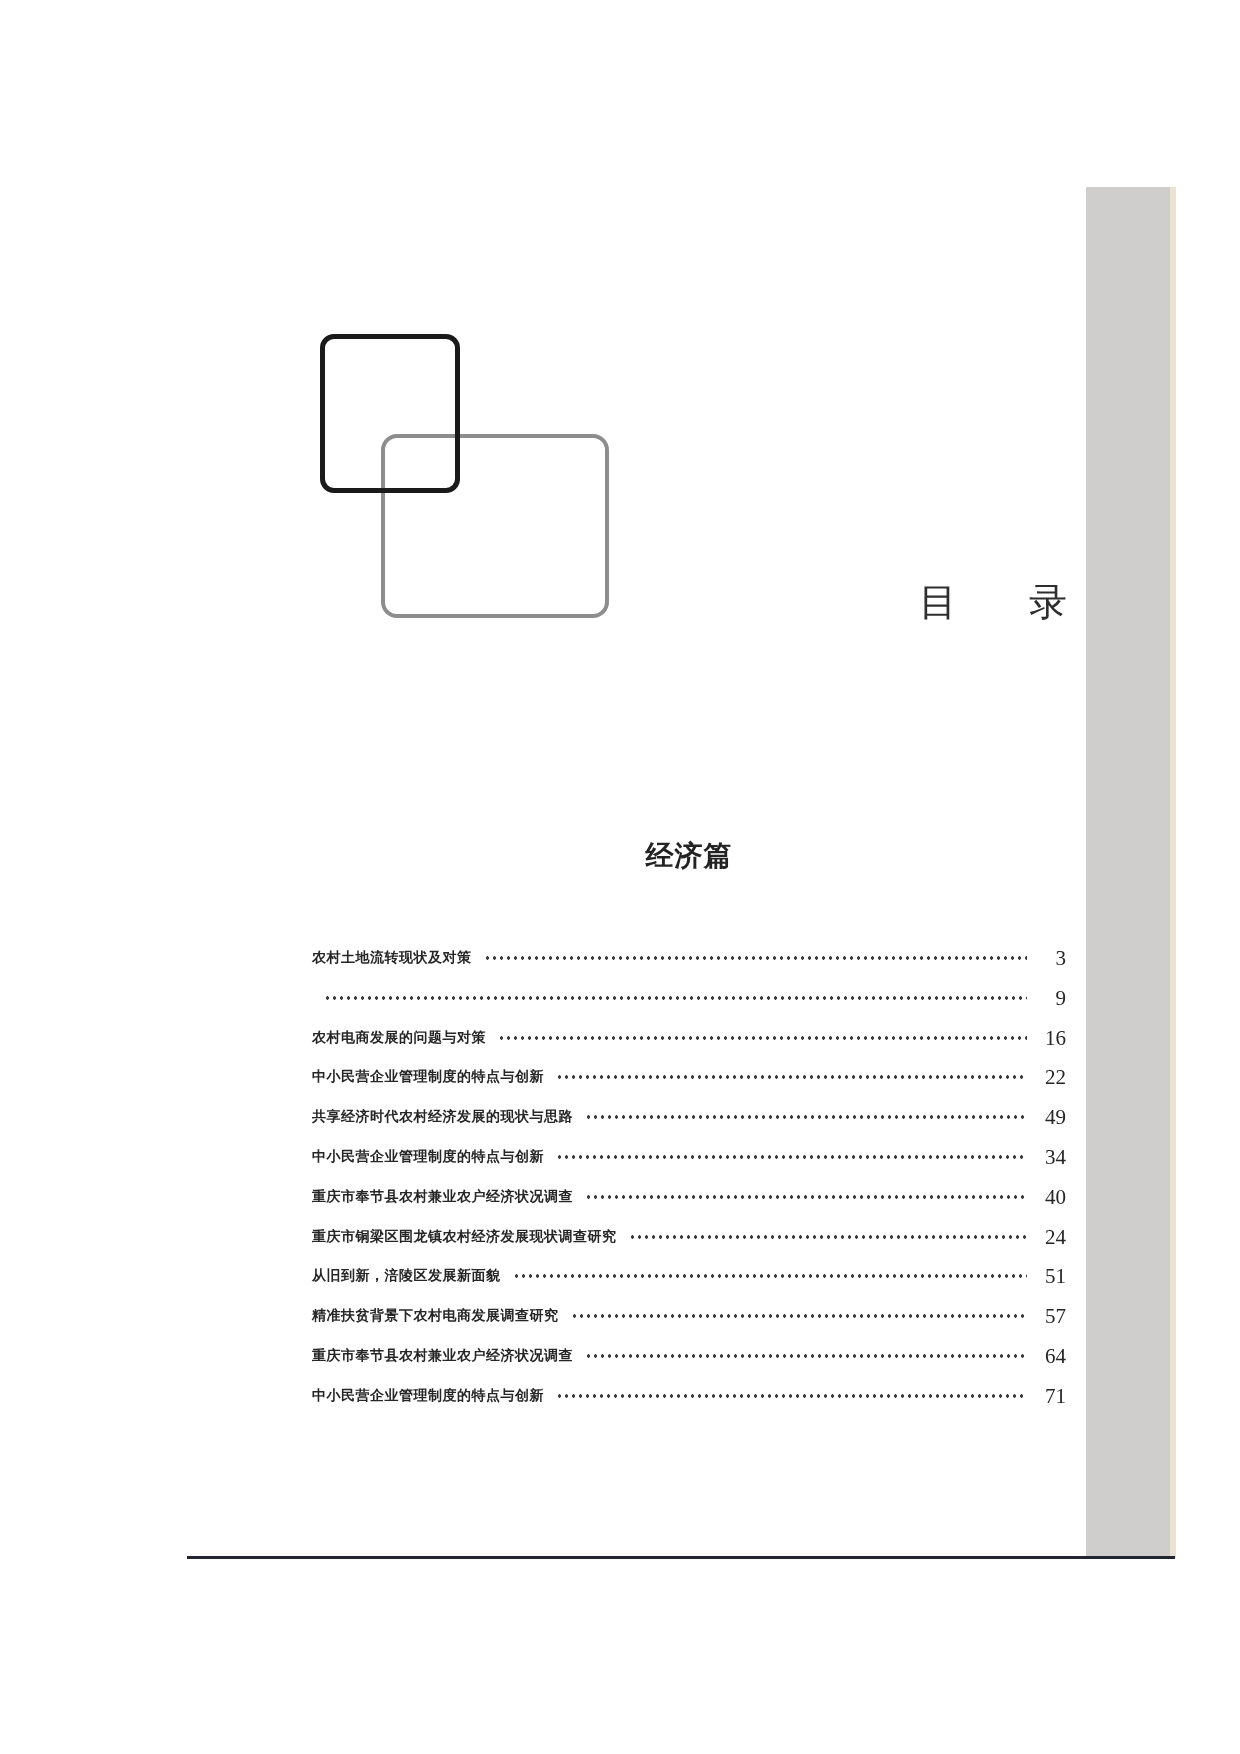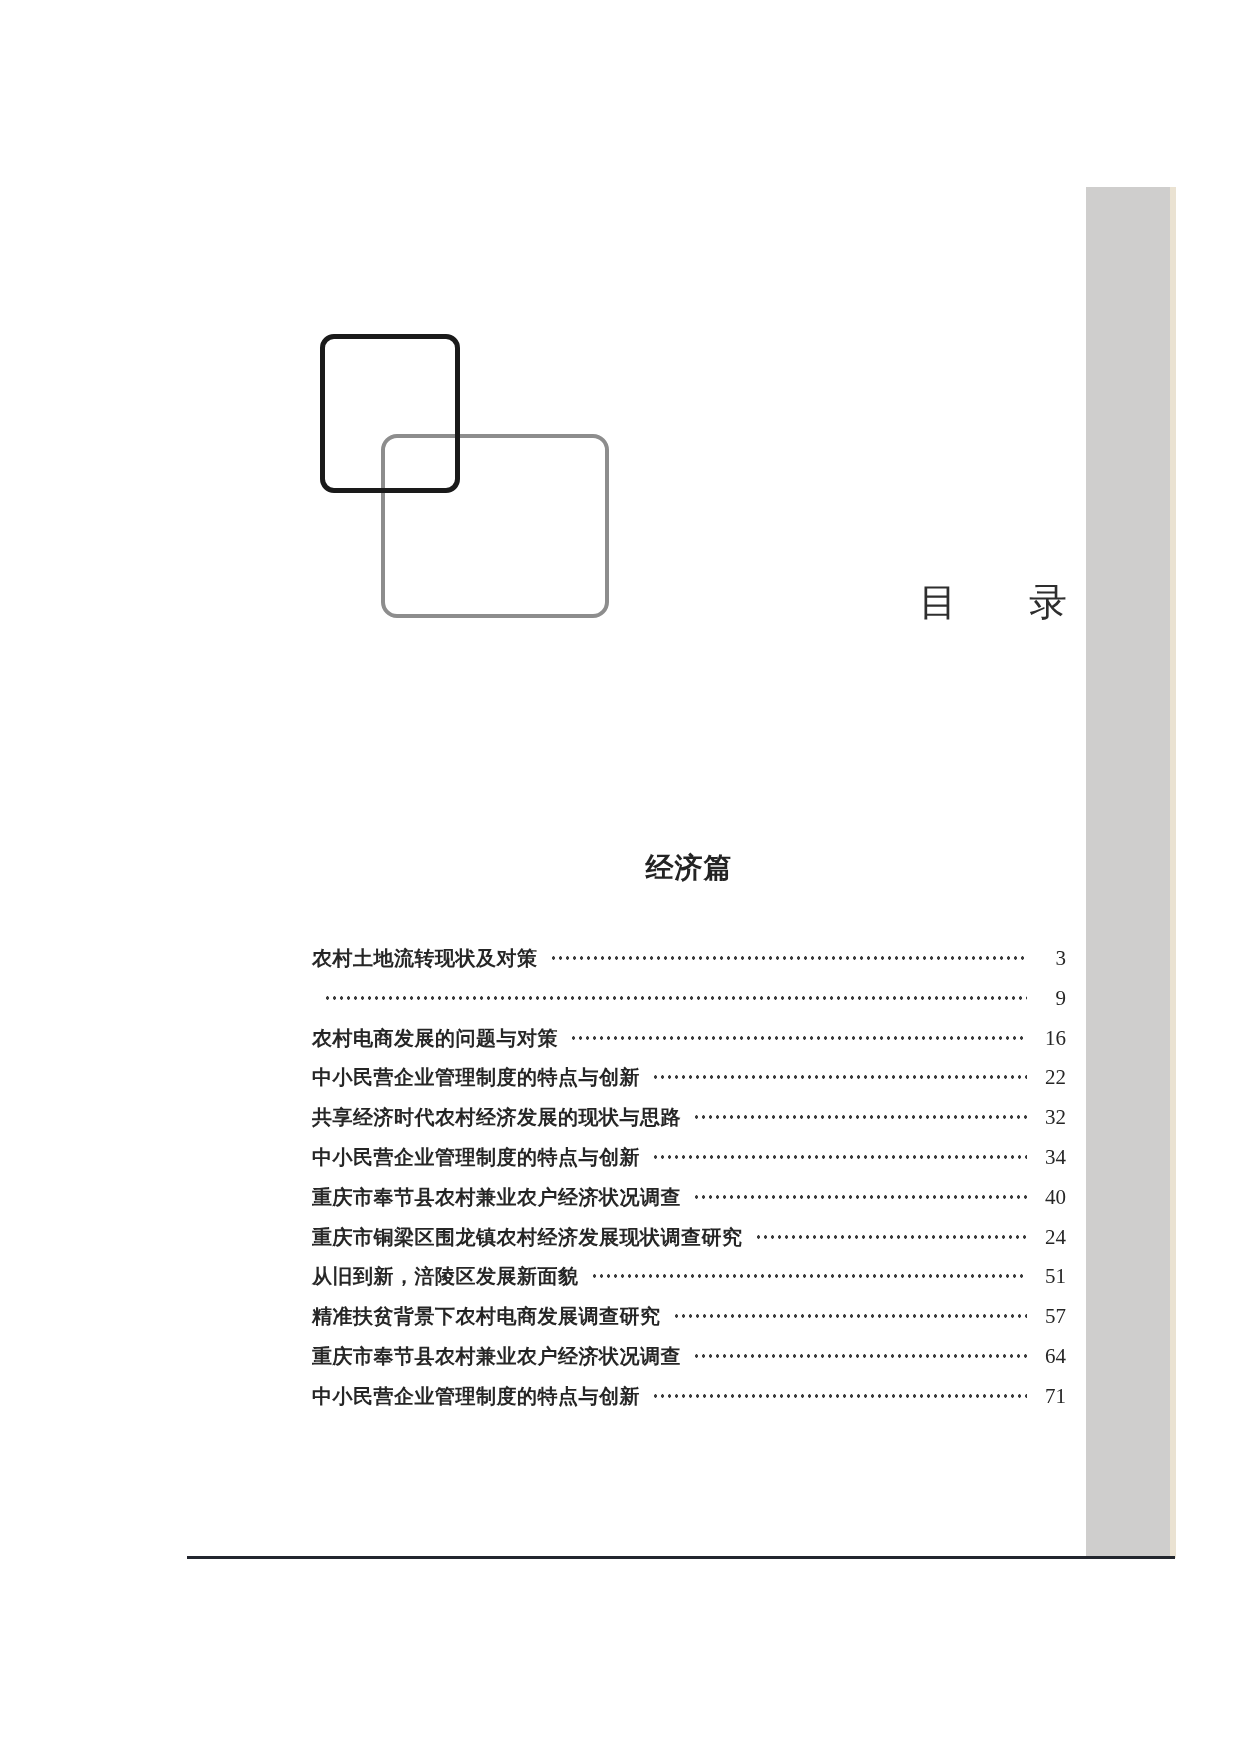--- a/index.html
+++ b/index.html
@@ -44,35 +44,34 @@
   }
   
   .section-heading{
     position:absolute;
     left:312px;top:841px;width:754px;
     text-align:center;
     font-family:"Liberation Sans", sans-serif;
     font-weight:bold;font-size:28px;line-height:30px;
     color:#232323;
     letter-spacing:1px;
-    margin-top:12px;
   }
   
   .toc{
     position:absolute;
     left:312px;top:946px;width:754px;
   }
   .toc-row{
     height:39.8px;
     display:flex;
     align-items:flex-start;
   }
   .toc-title{
     flex:0 0 auto;
-    font-size:20px;line-height:24px;
+    font-size:14px;line-height:24px;
     font-weight:bold;color:#262626;
     letter-spacing:0.5px;
     white-space:nowrap;
     font-family:Liberation Serif, serif;
   }
   .toc-leader{
     flex:1 1 auto;
     height:24px;
     margin:0 9px 0 12px;
     background-image:radial-gradient(circle, #3c3c3c 1.5px, transparent 1.9px);
@@ -130,21 +129,21 @@
       <span class="toc-page">16</span>
     </div>
     <div class="toc-row">
       <span class="toc-title">中小民营企业管理制度的特点与创新</span>
       <span class="toc-leader"></span>
       <span class="toc-page">22</span>
     </div>
     <div class="toc-row">
       <span class="toc-title">共享经济时代农村经济发展的现状与思路</span>
       <span class="toc-leader"></span>
-      <span class="toc-page">32</span>
+      <span class="toc-page">49</span>
     </div>
     <div class="toc-row">
       <span class="toc-title">中小民营企业管理制度的特点与创新</span>
       <span class="toc-leader"></span>
       <span class="toc-page">34</span>
     </div>
     <div class="toc-row">
       <span class="toc-title">重庆市奉节县农村兼业农户经济状况调查</span>
       <span class="toc-leader"></span>
       <span class="toc-page">40</span>

